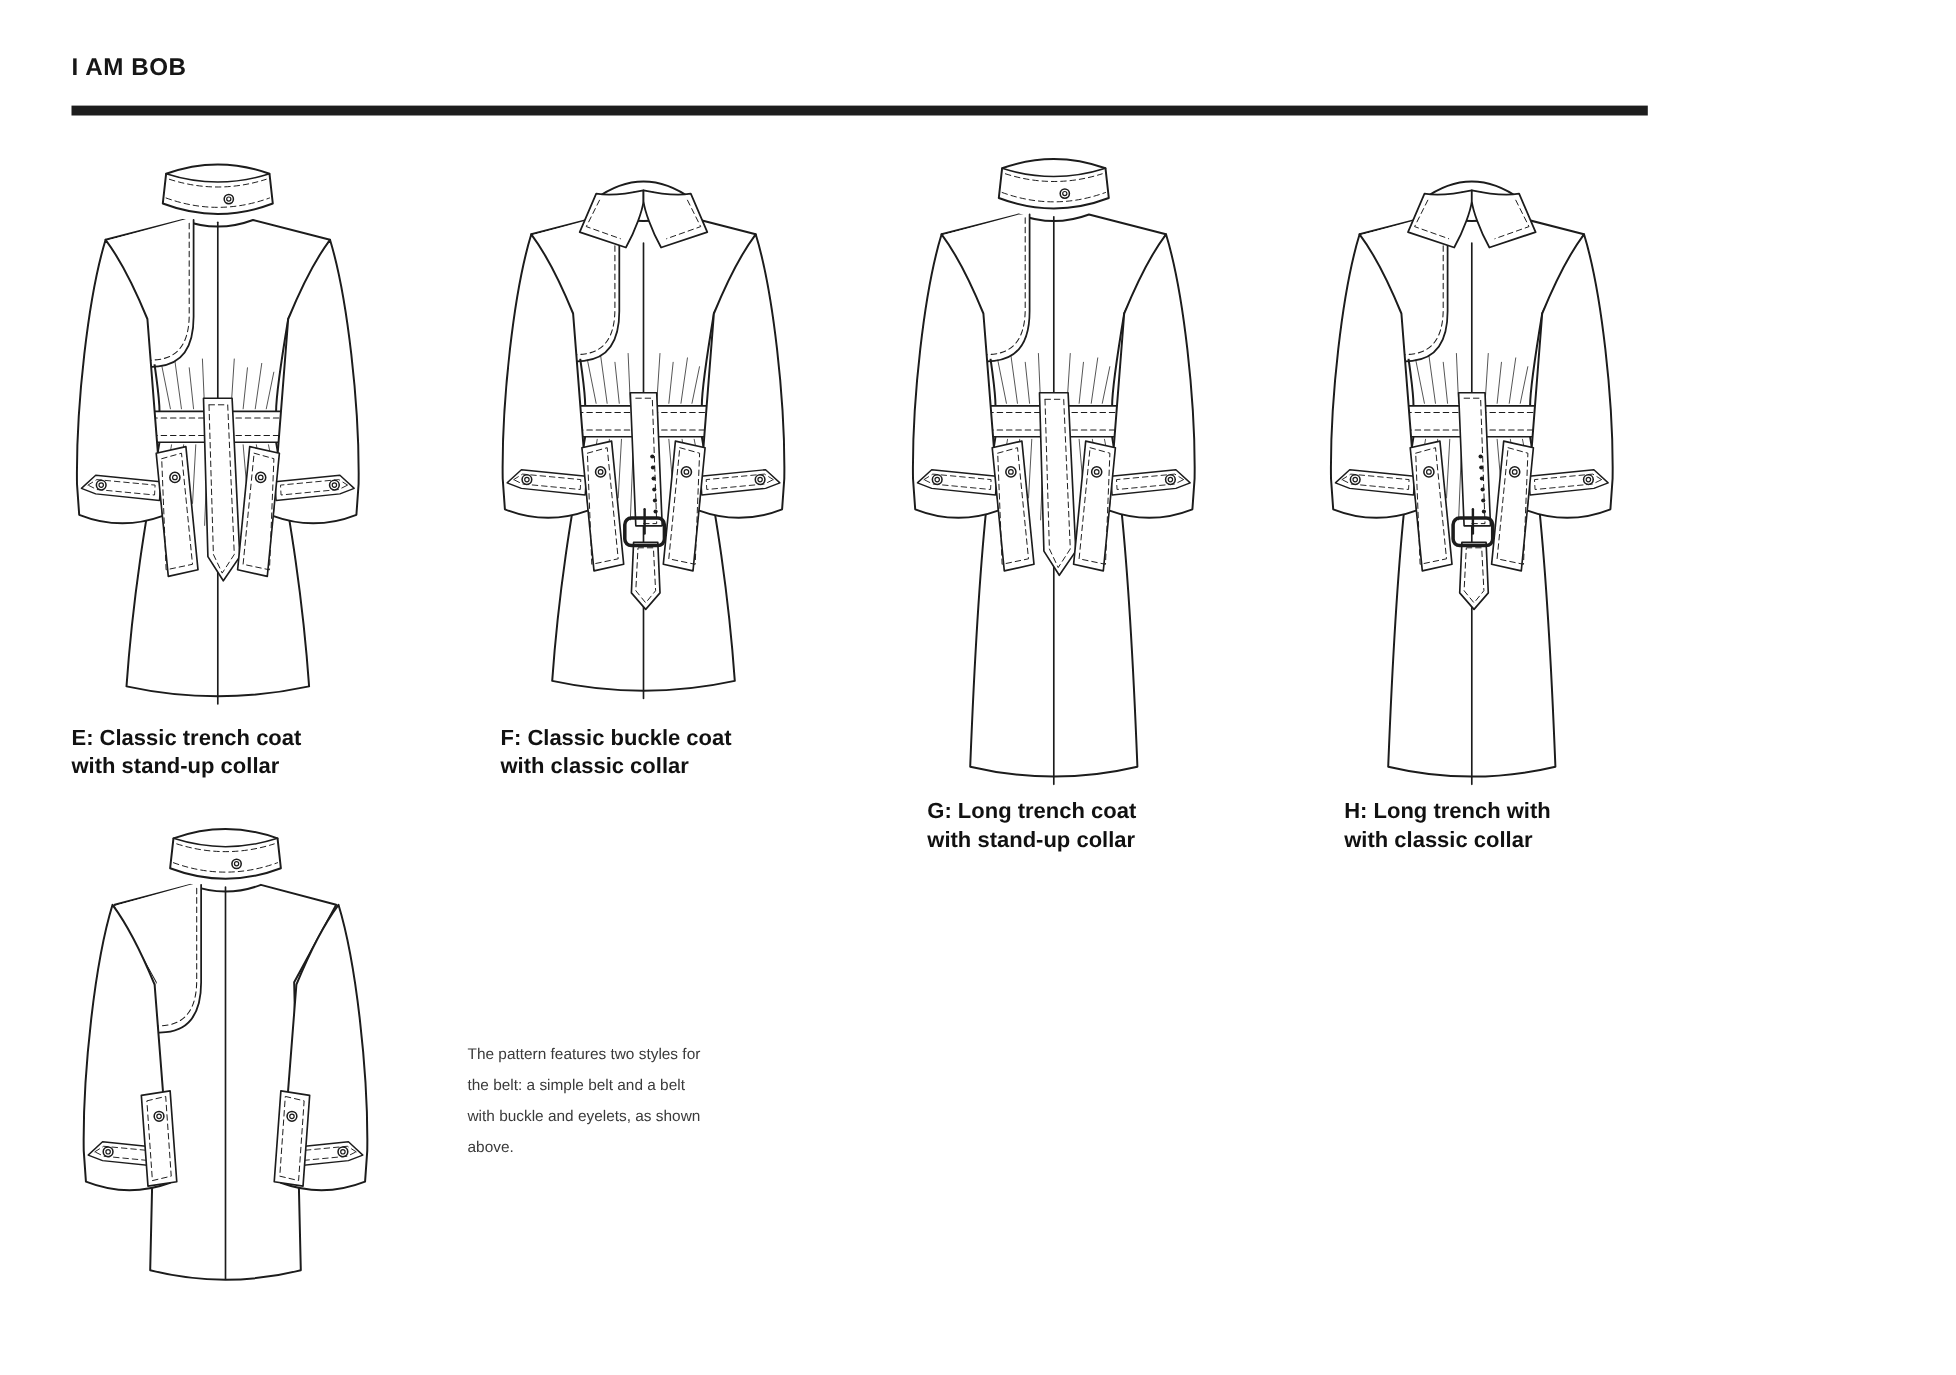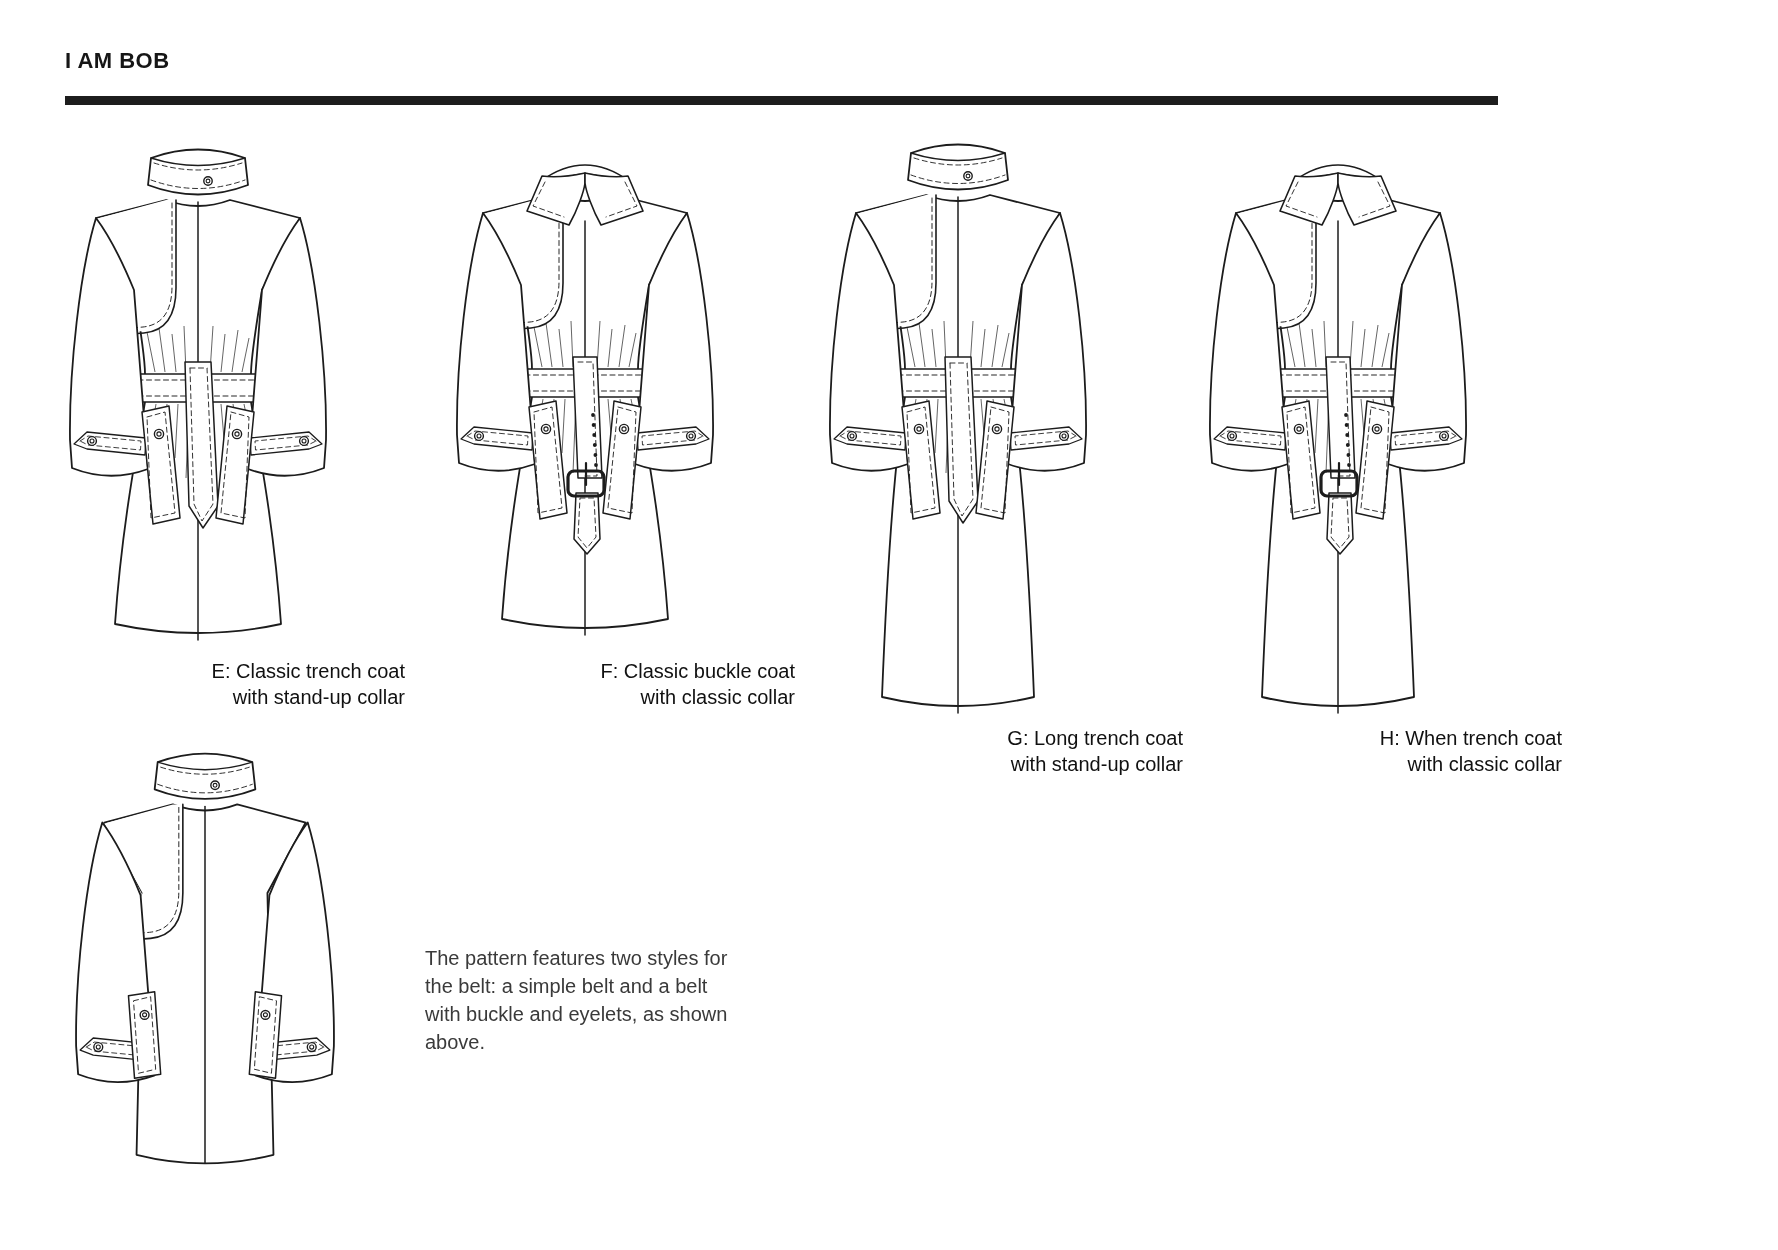--- a/index.html
+++ b/index.html
@@ -13,27 +13,26 @@
     position:absolute;left:65px;top:48px;
     font-size:22px;font-weight:bold;letter-spacing:.5px;color:#161616;
   }
   .title-rule{
     position:absolute;left:65px;top:96px;width:1433px;height:9px;background:#1d1d1d;
   }
   .fig{position:absolute;}
   .fig svg{display:block;width:100%;height:100%;}
   .caption{
     position:absolute;width:340px;
-    font-size:20px;font-weight:normal;line-height:26px;color:#111111;
+    font-size:20px;font-weight:bold;line-height:26px;color:#111111;
     white-space:pre-line;
-    text-align:right;
   }
   .notes{
     position:absolute;left:425px;top:944px;width:345px;
-    font-size:20px;line-height:28px;color:#3a3a3a;
+    font-size:14px;line-height:28px;color:#3a3a3a;
   }
   .notes p{margin:0;white-space:pre-line;}
   .notes p + p{margin-top:27px;}
 </style>
 </head>
 <body>
 
 <div class="page-title">I AM BOB</div>
 <div class="title-rule"></div>
 
@@ -306,21 +305,21 @@
       <circle cx="150" cy="43" r="1.9" fill="none" stroke="#1c1c1c" stroke-width="1.1"></circle>
     </svg>
   </div>
 
 <div class="caption" style="left:65px;top:658px">E: Classic trench coat
 with stand-up collar</div>
 <div class="caption" style="left:455px;top:658px">F: Classic buckle coat
 with classic collar</div>
 <div class="caption" style="left:843px;top:725px">G: Long trench coat
 with stand-up collar</div>
-<div class="caption" style="left:1222px;top:725px">H: When trench coat
+<div class="caption" style="left:1222px;top:725px">H: Long trench with
 with classic collar</div>
 
 <div class="notes">
   <p>The pattern features two styles for
 the belt: a simple belt and a belt
 with buckle and eyelets, as shown
 above.</p>
 </div>
 
 </body></html>

